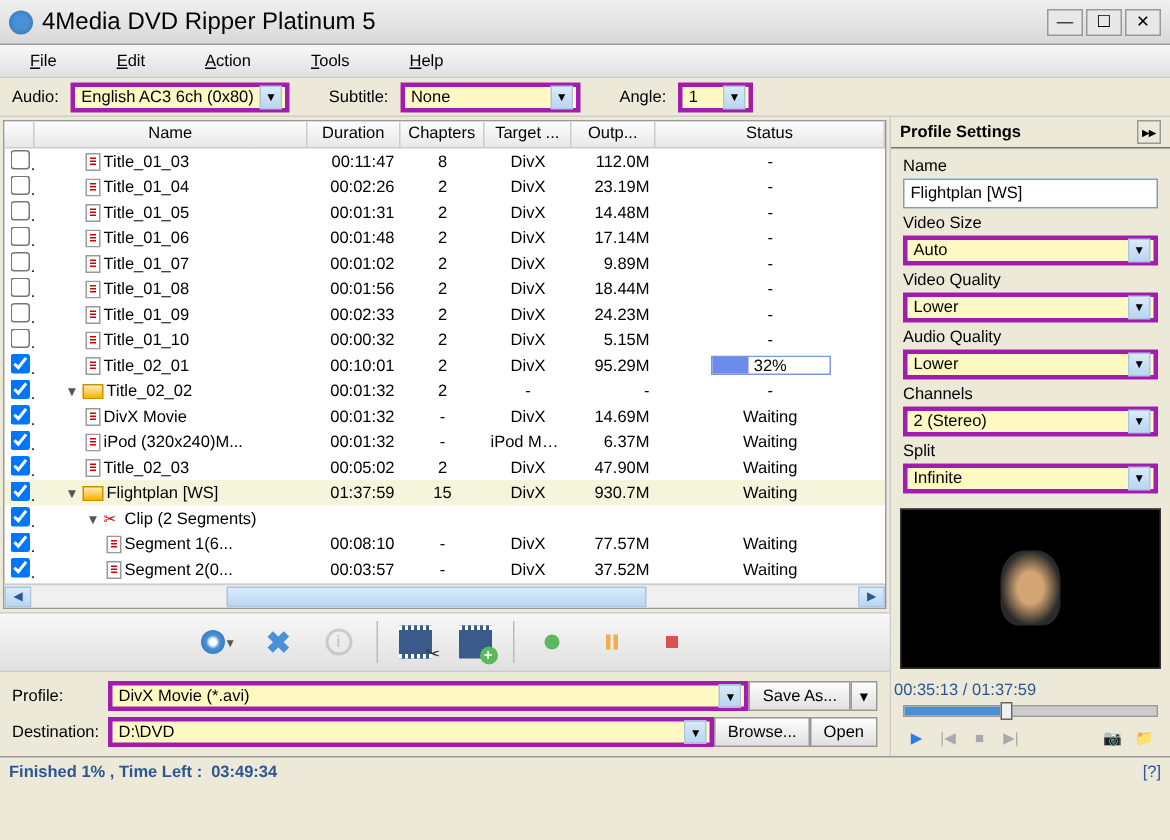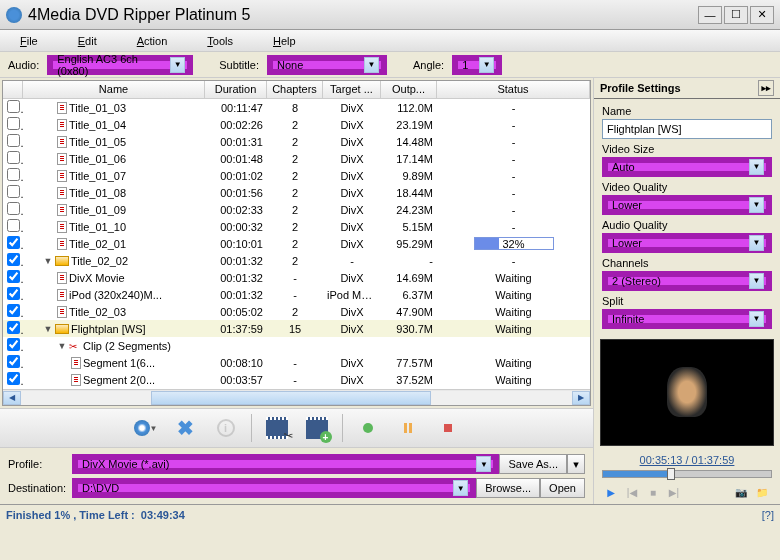--- a/index.html
+++ b/index.html
@@ -7,21 +7,21 @@
 .titlebar { height: 30px; background: linear-gradient(to bottom, #f0f0f0, #d8d8d8); display: flex; align-items: center; padding: 0 6px; border-bottom: 1px solid #999; }
 .titlebar .app-icon { width: 16px; height: 16px; background: radial-gradient(circle, #4a90d9 40%, #2e6da4 100%); border-radius: 50%; margin-right: 6px; }
 .titlebar .title { flex: 1; font-size: 16px; }
 .titlebar .win-btns { display: flex; gap: 2px; }
 .titlebar .win-btn { width: 24px; height: 18px; border: 1px solid #999; background: #e8e8e8; display: flex; align-items: center; justify-content: center; cursor: pointer; }
 .menubar { height: 22px; background: linear-gradient(to bottom, #f8f8f8, #e0e0e0); display: flex; align-items: center; padding: 0 20px; gap: 40px; border-bottom: 1px solid #ccc; }
 .menubar span { cursor: pointer; text-decoration: underline; text-decoration-color: transparent; }
 .menubar span::first-letter { text-decoration: underline; }
 .toolbar1 { height: 26px; background: #ece9d8; display: flex; align-items: center; padding: 2px 8px; gap: 6px; border-bottom: 1px solid #ccc; }
 .toolbar1 label { margin-right: 2px; }
-.combo { height: 20px; border: 6px solid #a21caf; background: #d946ef; display: flex; align-items: center; padding: 0 2px 0 4px; }
+.combo { height: 20px; border: 3px solid #a21caf; background: #fef9c3; display: flex; align-items: center; padding: 0 2px 0 4px; }
 .combo .val { flex: 1; }
 .combo .arrow { width: 15px; height: 16px; background: linear-gradient(to bottom,#dbeaf9,#b8d6f2); border: 1px solid #acc4e0; display: flex; align-items: center; justify-content: center; font-size: 8px; }
 .main { display: flex; height: 426px; }
 .left { flex: 1; display: flex; flex-direction: column; border-right: 1px solid #ccc; }
 .right { width: 186px; display: flex; flex-direction: column; background: #ece9d8; }
 .grid { flex: 1; background: white; overflow: hidden; display: flex; flex-direction: column; border: 1px solid #999; margin: 2px; }
 .grid-head { display: flex; background: linear-gradient(to bottom,#fdfdfd,#e8e8e8); border-bottom: 1px solid #ccc; height: 18px; }
 .grid-head div { border-right: 1px solid #ccc; padding: 2px 4px; overflow: hidden; white-space: nowrap; text-overflow: ellipsis; }
 .c-chk{width:20px} .c-name{width:182px;text-align:center} .c-dur{width:62px;text-align:center} .c-chap{width:56px;text-align:center} .c-tar{width:58px;text-align:center} .c-out{width:56px;text-align:center} .c-stat{flex:1;text-align:center}
 .grid-body { flex: 1; overflow: hidden; }
@@ -57,21 +57,21 @@
 .statusbar .bold { font-weight: bold; color: #2b5797; }
 .statusbar .time { color: #2b5797; font-weight: bold; }
 .right .panel-head { height: 22px; display: flex; align-items: center; padding: 0 6px; font-weight: bold; border-bottom: 1px solid #737373; }
 .right .panel-head .exp { margin-left: auto; width: 16px; height: 16px; border: 1px solid #999; display: flex; align-items: center; justify-content: center; font-size: 9px; cursor: pointer; }
 .right .props { padding: 4px 8px; display: flex; flex-direction: column; gap: 2px; }
 .right .props label { margin-top: 2px; }
 .right .props .combo { width: 100%; }
 .right .props input[type=text] { height: 20px; border: 1px solid #7f9db9; padding: 0 4px; width: 100%; }
 .preview { margin: 6px; border: 1px solid #333; height: 116px; background: #000; display: flex; align-items: center; justify-content: center; position: relative; }
 .preview .face { width: 40px; height: 50px; background: radial-gradient(ellipse at center, #d4a574 30%, #2a2a2a 70%); border-radius: 40% 40% 30% 30%; }
-.timedisplay { text-align: center; padding: 2px; color: #2b5797; text-decoration: underline; }
+.timedisplay { text-align: left; padding: 2px; color: #2b5797; }
 .slider { height: 8px; margin: 2px 8px; background: linear-gradient(to right, #4a90d9 0%, #4a90d9 38%, #ccc 38%, #ccc 100%); border: 1px solid #999; position: relative; }
 .slider .thumb2 { position: absolute; left: 38%; top: -3px; width: 8px; height: 12px; background: #f0f0f0; border: 1px solid #666; }
 .playctrl { display: flex; align-items: center; gap: 3px; padding: 4px 8px; }
 .playctrl .pbtn { width: 18px; height: 16px; display: flex; align-items: center; justify-content: center; cursor: pointer; font-size: 10px; }
 .stop-sq { width: 8px; height: 8px; background: #d9534f; }
 .pause-bars { display: flex; gap: 2px; }
 .pause-bars span { width: 3px; height: 10px; background: #f0ad4e; }
 .rec-dot { width: 10px; height: 10px; background: #5cb85c; border-radius: 50%; }
 .disc-icon { width: 16px; height: 16px; border-radius: 50%; background: radial-gradient(circle,#fff 20%,#4a90d9 40%,#2e6da4 100%); }
 .del-icon { font-size: 20px; color: #4a90d9; font-weight: bold; }

